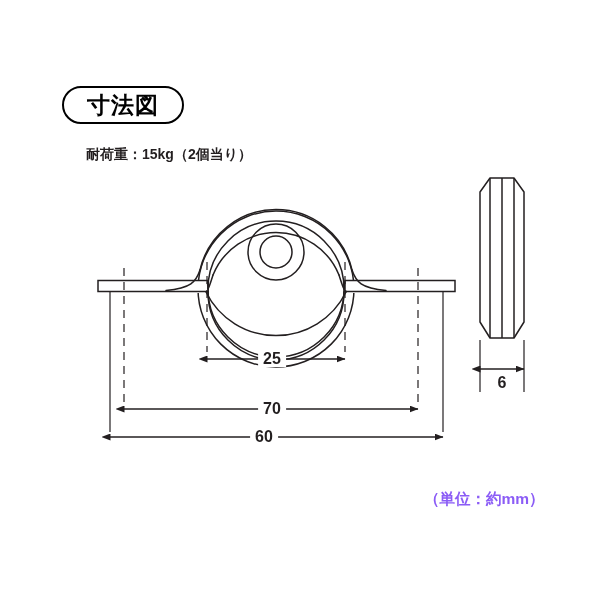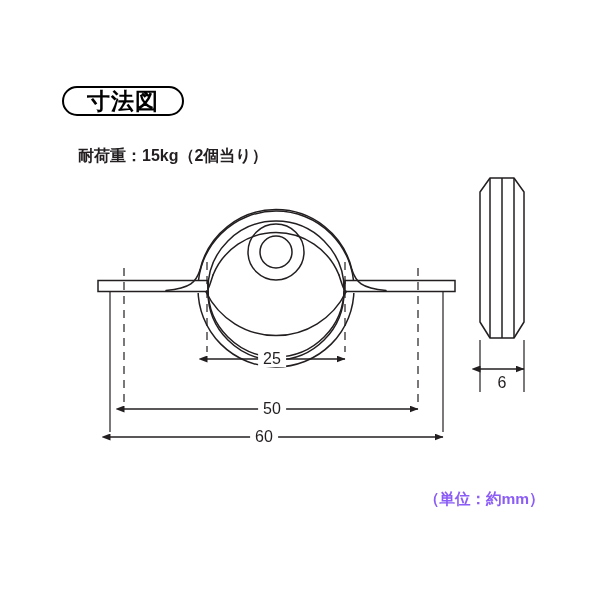--- a/index.html
+++ b/index.html
@@ -23,63 +23,63 @@
     width: 600px;
     height: 600px;
   }
 
   
   .title-badge {
     position: absolute;
     left: 62px;
     top: 86px;
     width: 122px;
-    height: 30px;
+    height: 38px;
     border: 2.5px solid #000000;
     border-radius: 19px;
     background: #ffffff;
     box-sizing: border-box;
     display: flex;
     align-items: center;
     justify-content: center;
   }
   .title-badge .label {
     font-size: 23px;
     font-weight: bold;
     letter-spacing: 1px;
     line-height: 1;
     color: #000000;
   }
 
   
   .load-text {
     position: absolute;
-    left: 78px;
+    left: 86px;
     top: 146px;
-    font-size: 16px;
+    font-size: 14px;
     font-weight: bold;
     letter-spacing: 0px;
     color: #231f20;
     white-space: nowrap;
   }
   .unit-text {
     position: absolute;
     left: 424px;
     top: 489px;
     font-size: 15.5px;
     font-weight: bold;
     color: #8b5cf6;
     white-space: nowrap;
   }
 
   
   .dim-num {
     position: absolute;
     font-size: 16px;
-    font-weight: normal;
+    font-weight: bold;
     color: #231f20;
     background: #ffffff;
     padding: 0 5px;
     line-height: 1;
     transform: translate(-50%, -50%);
     white-space: nowrap;
   }
   .dim-25 { left: 272px; top: 359px; }
   .dim-50 { left: 272px; top: 409px; }
   .dim-60 { left: 264px; top: 437px; }
@@ -190,15 +190,15 @@
 
 <div class="title-badge">
   <span class="label">寸法図</span>
 </div>
 
 <div class="load-text">耐荷重：15kg（2個当り）</div>
 
 <div class="unit-text">（単位：約mm）</div>
 
 <div class="dim-num dim-25">25</div>
-<div class="dim-num dim-50">50</div>
+<div class="dim-num dim-50">70</div>
 <div class="dim-num dim-60">60</div>
 <div class="dim-num dim-6">6</div>
 
 </body></html>

